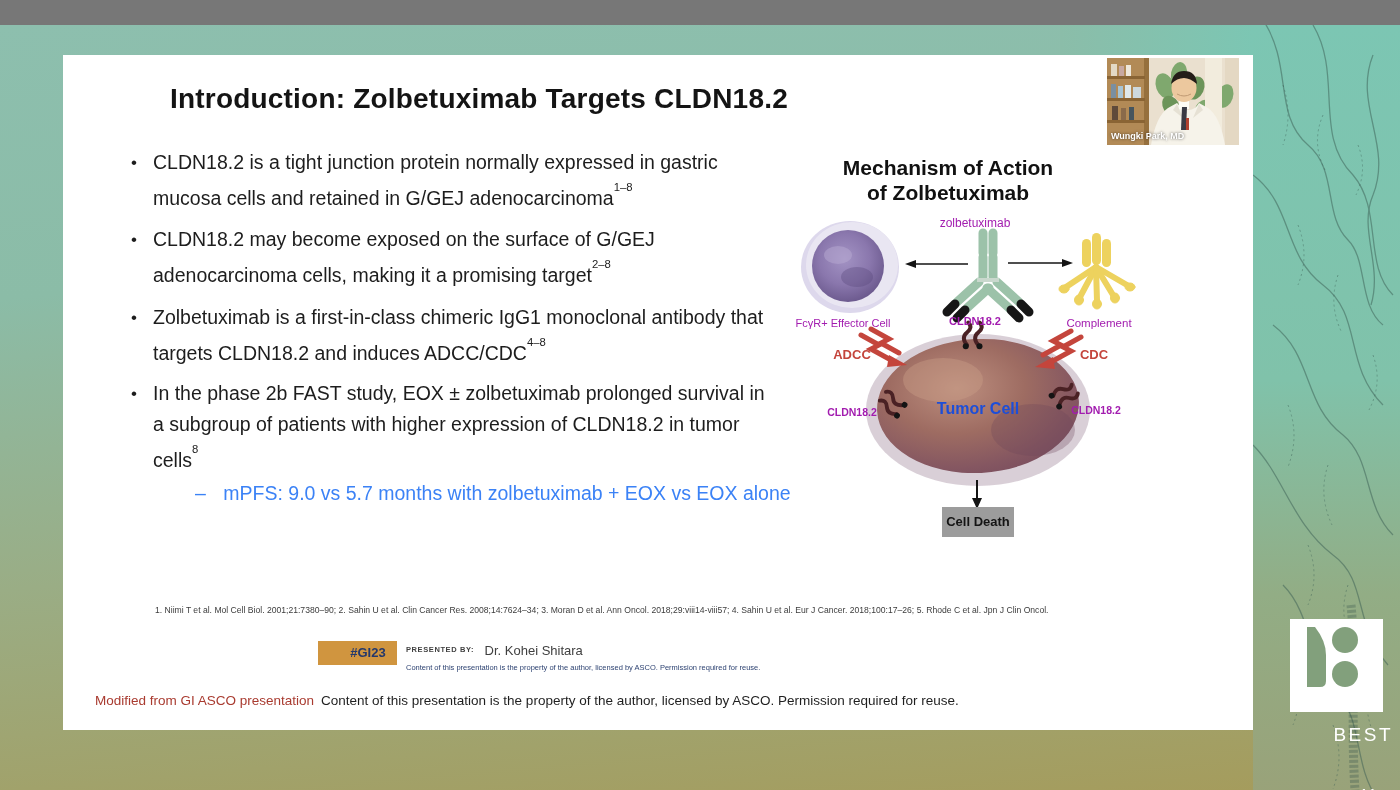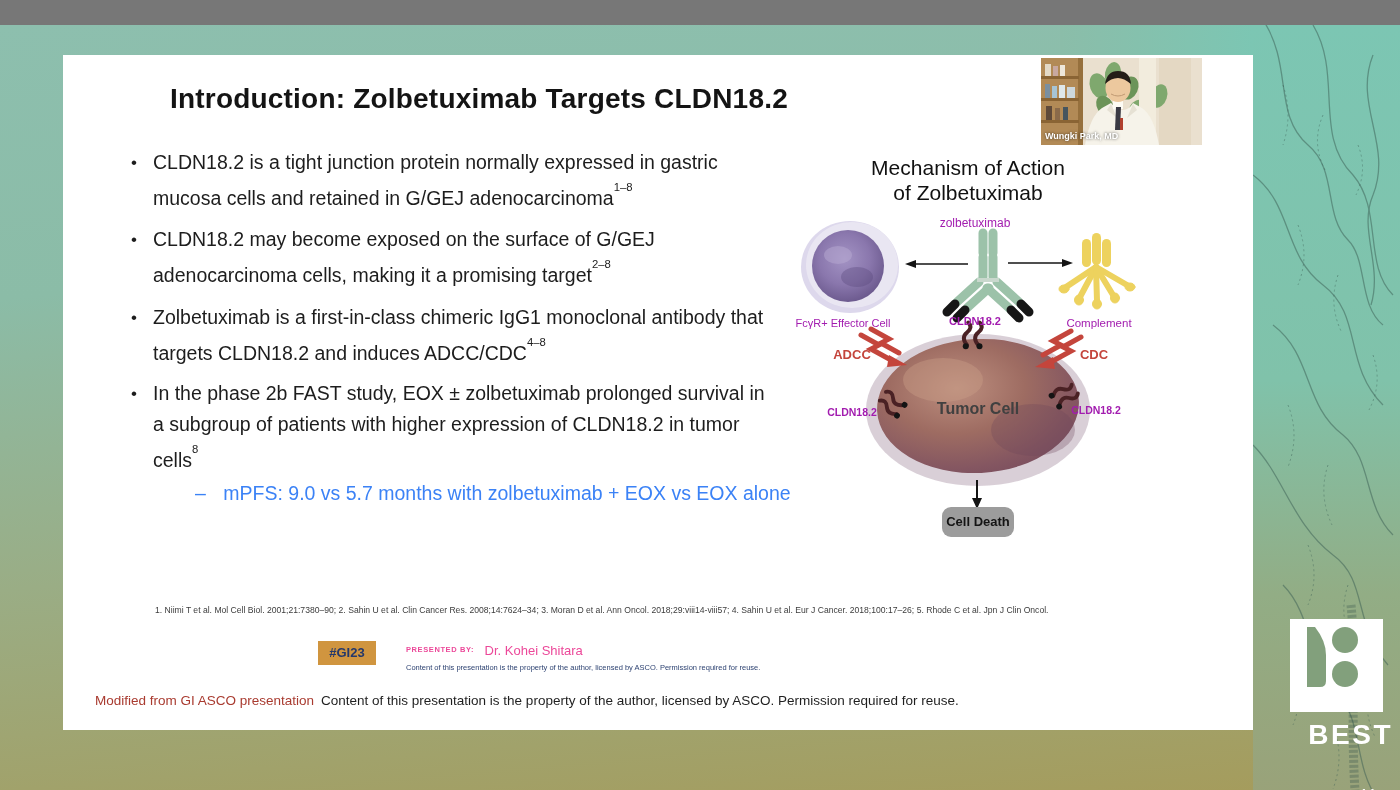--- a/index.html
+++ b/index.html
@@ -20,44 +20,44 @@
 
   .bullet{position:absolute;left:90px;width:615px;font-size:19.5px;line-height:31px;color:#1d1d1d;}
   .bullet .marker{position:absolute;left:-22px;top:0;font-size:17px;}
   .sub-bullet{position:absolute;left:132px;white-space:nowrap;font-size:19.5px;color:#3b82f6;}
   .sub-bullet .marker{margin-right:12px;}
   sup{font-size:.58em;position:relative;top:-.55em;}
 
   .refs{position:absolute;left:92px;top:550px;width:990px;font-size:8.6px;line-height:11.5px;color:#3c3c3c;}
 
   .badge{position:absolute;left:255px;top:586px;width:58px;height:24px;background:#d0953f;
-    color:#24386b;font-size:13px;font-weight:bold;text-align:center;line-height:24px;}
-  .presby{position:absolute;left:343px;top:586px;color:#ec4899;}
+    color:#24386b;font-size:13px;font-weight:bold;text-align:center;line-height:24px;padding-left:21px;}
+  .presby{position:absolute;left:343px;top:586px;color:#404040;}
   .presby .lbl{font-size:7.5px;font-weight:bold;letter-spacing:.6px;vertical-align:3px;}
   .presby .name{font-size:13px;margin-left:6px;}
   .license-sm{position:absolute;left:343px;top:608px;font-size:7.5px;color:#2e4372;}
 
   .foot-red{position:absolute;left:32px;top:638px;font-size:13.5px;color:#a93b30;}
   .foot-black{position:absolute;left:258px;top:638px;font-size:13.5px;color:#1f1f1f;}
 
   
-  .moa-title{position:absolute;left:750px;width:310px;text-align:center;font-size:21px;font-weight:normal;color:#111;}
+  .moa-title{position:absolute;left:730px;width:310px;text-align:center;font-size:21px;font-weight:bold;color:#111;}
   .dlabel{position:absolute;text-align:center;color:#a21caf;}
   .cell-death{position:absolute;left:879px;top:452px;width:72px;height:30px;background:#9c9c9c;
-    color:#141414;font-size:13px;font-weight:bold;text-align:center;line-height:30px;border-radius:9px;}
-
-  
-  .webcam{position:absolute;left:1041px;top:33px;width:161px;height:87px;overflow:hidden;background:#eae0cf;}
+    color:#141414;font-size:13px;font-weight:bold;text-align:center;line-height:30px;}
+
+  
+  .webcam{position:absolute;left:1107px;top:33px;width:132px;height:87px;overflow:hidden;background:#eae0cf;}
   .webcam-label{position:absolute;left:4px;bottom:4px;font-size:9px;font-weight:bold;color:#fff;
     text-shadow:0 0 3px rgba(0,0,0,.65);}
 
   
   .logo-square{position:absolute;left:1290px;top:594px;width:93px;height:93px;background:#ffffff;}
   .brand-text{position:absolute;right:7px;width:300px;text-align:right;color:#ffffff;}
-  .bt-bold{font-size:28px;font-weight:bold;letter-spacing:2.5px;line-height:29px;}
+  .bt-bold{font-size:19px;font-weight:normal;letter-spacing:2.5px;line-height:29px;}
   .bt-light{font-size:24px;font-weight:300;letter-spacing:3px;line-height:29px;color:#f6f8f4;}
 </style>
 </head>
 <body>
 
 <div class="stage">
 
   <div class="bg-strip-top"></div>
   <div class="bg-strip">
     <svg width="147" height="790" viewBox="0 0 147 790">
@@ -219,21 +219,21 @@
       <line x1="224" y1="295" x2="224" y2="315" stroke="#141414" stroke-width="2"></line>
       <polygon points="224,324 219,313 229,313" fill="#141414"></polygon>
     </svg>
 
     <div class="dlabel" style="left:852px;top:161px;width:120px;font-size:12px">zolbetuximab</div>
     <div class="dlabel" style="left:700px;top:262px;width:160px;font-size:11px">FcγR+ Effector Cell</div>
     <div class="dlabel" style="left:852px;top:260px;width:120px;font-size:11px;font-weight:bold">CLDN18.2</div>
     <div class="dlabel" style="left:976px;top:262px;width:120px;font-size:11.5px">Complement</div>
     <div class="dlabel" style="left:759px;top:292px;width:60px;font-size:13px;font-weight:bold;color:#c4453c">ADCC</div>
     <div class="dlabel" style="left:1001px;top:292px;width:60px;font-size:13px;font-weight:bold;color:#c4453c">CDC</div>
-    <div class="dlabel" style="left:855px;top:345px;width:120px;font-size:16px;font-weight:bold;color:#404040">Tumor Cell</div>
+    <div class="dlabel" style="left:855px;top:345px;width:120px;font-size:16px;font-weight:bold;color:#1d4ed8">Tumor Cell</div>
     <div class="dlabel" style="left:729px;top:351px;width:120px;font-size:10.5px;font-weight:bold">CLDN18.2</div>
     <div class="dlabel" style="left:973px;top:349px;width:120px;font-size:10.5px;font-weight:bold">CLDN18.2</div>
     <div class="cell-death">Cell Death</div>
   </div>
 
   <div class="webcam">
     <svg width="150" height="87" viewBox="0 0 150 87">
       <rect width="150" height="87" fill="#eae0cf"></rect>
       <rect x="118" width="32" height="87" fill="#e4d8c3"></rect>
 

